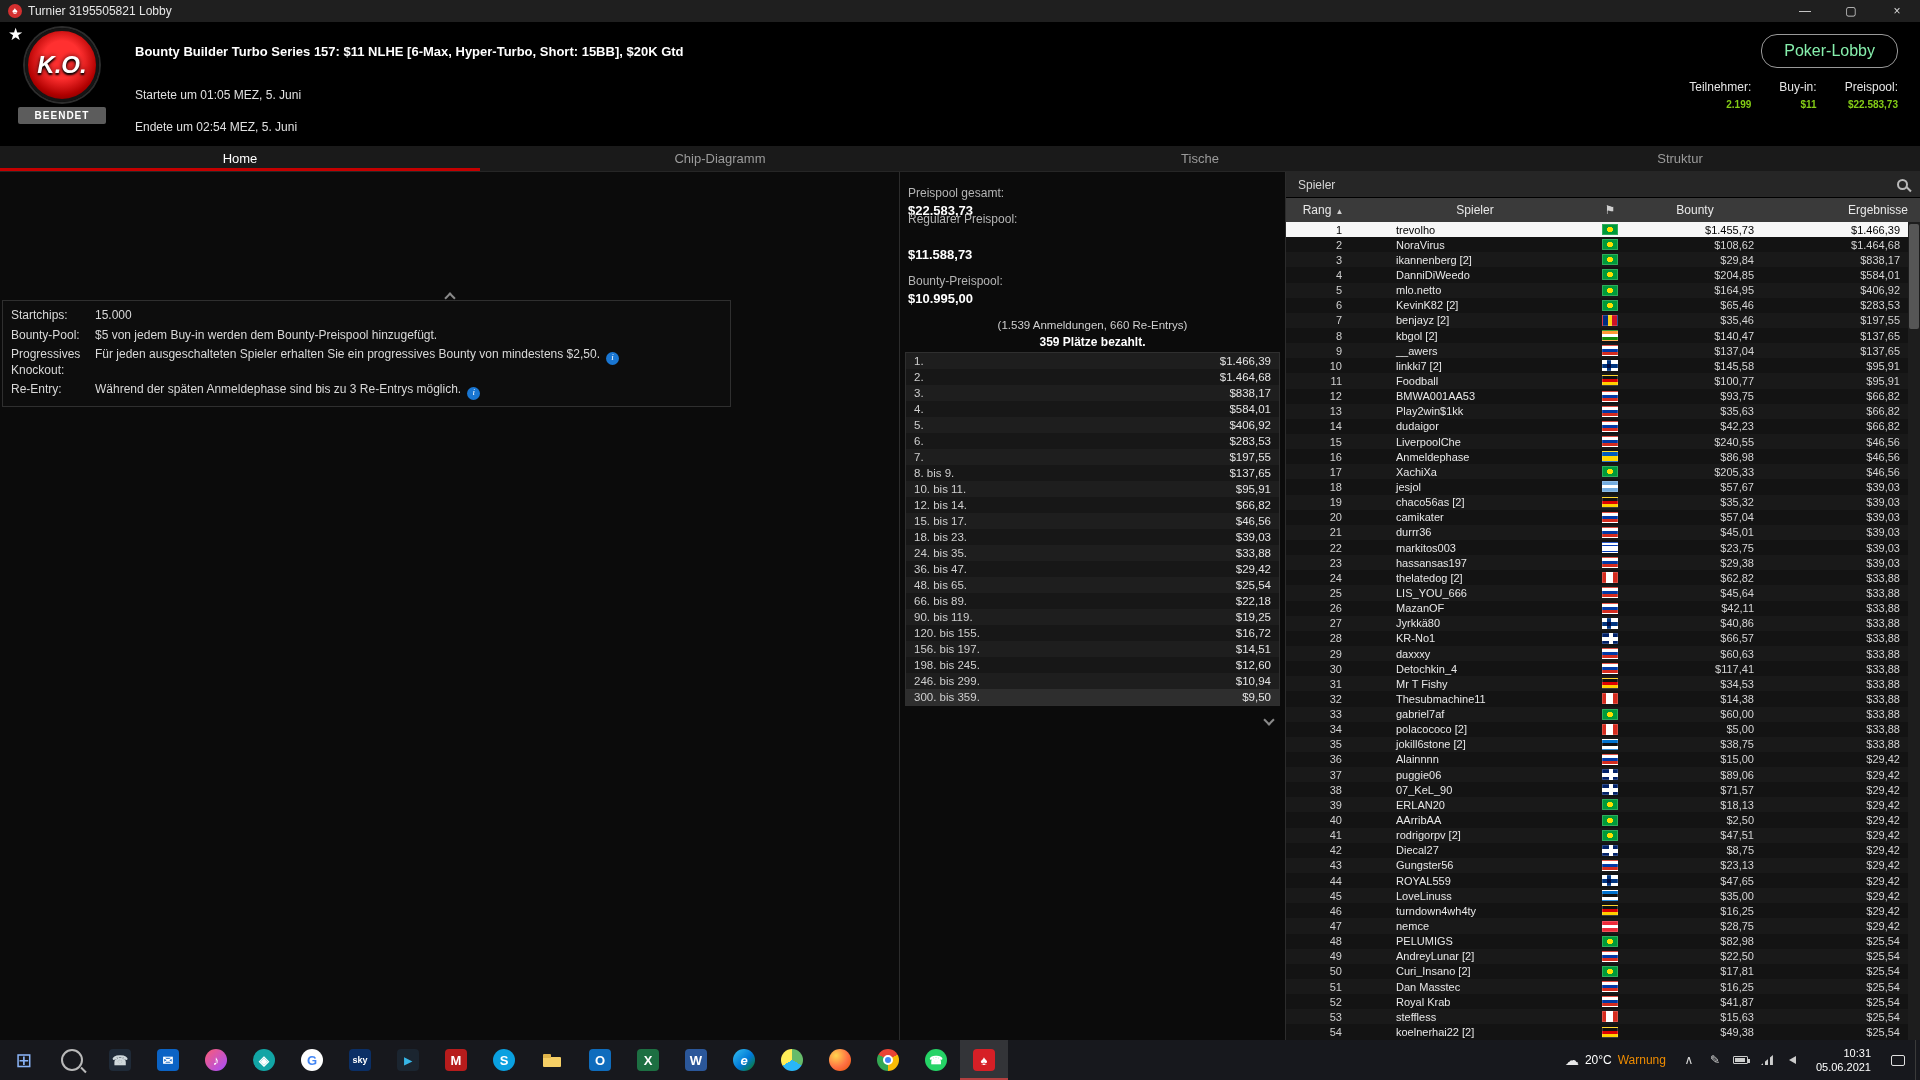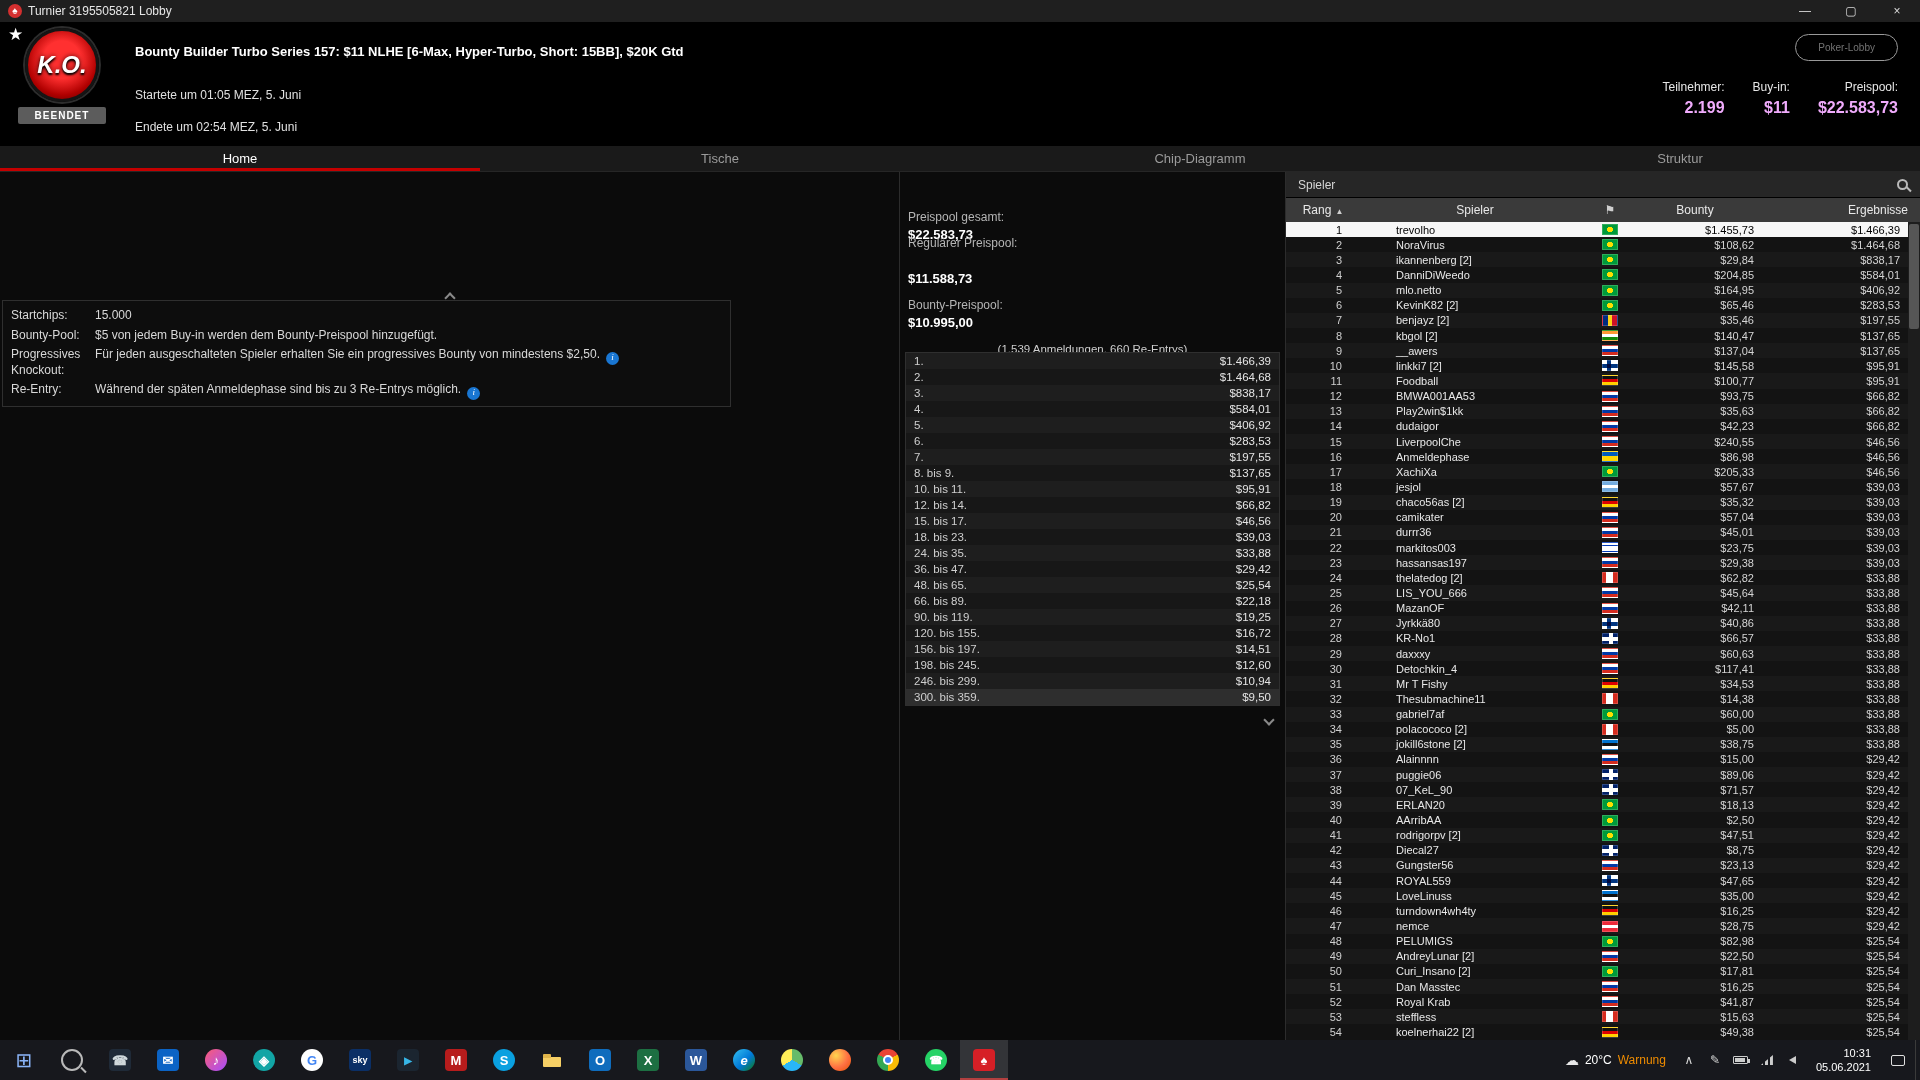--- a/index.html
+++ b/index.html
@@ -27,25 +27,25 @@
     border:3px solid #151515; box-shadow:0 0 0 2px #2d2d2d;
     display:flex; align-items:center; justify-content:center; }
   .logo-ko { font-weight:bold; font-style:italic; font-size:24px; color:#fff;
     text-shadow:0 2px 2px #000, 0 0 5px #400; }
   .badge { margin:5px auto 0; width:88px; background:#5c5c5c; color:#fff;
     font-size:10px; letter-spacing:1px; padding:3px 0; border-radius:2px; font-weight:bold; }
   .h-title { position:absolute; left:135px; top:22px; font-size:13px; font-weight:bold; color:#fff; }
   .h-start { position:absolute; left:135px; top:66px; font-size:12px; color:#e0e0e0; }
   .h-end   { position:absolute; left:135px; top:98px; font-size:12px; color:#e0e0e0; }
   .lobby-btn { position:absolute; right:22px; top:12px; padding:7px 22px; border:1px solid #999;
-    border-radius:16px; font-size:10px; color:#737373; background:transparent; }
+    border-radius:16px; font-size:16px; color:#86efac; background:transparent; }
   .h-stats { position:absolute; right:22px; top:58px; display:flex; gap:28px; }
   .hstat { text-align:right; }
   .hstat-label { font-size:12px; color:#e6e6e6; }
-  .hstat-value { font-size:16px; font-weight:bold; color:#f0abfc; margin-top:5px; }
+  .hstat-value { font-size:10px; font-weight:bold; color:#84cc16; margin-top:5px; }
   
   .tabbar { height:26px; background:#1a1a1a; display:flex; border-bottom:1px solid #262626; }
   .tab { width:480px; display:flex; align-items:center; justify-content:center;
     font-size:13px; color:#9b9b9b; }
   .tab.active { color:#fff; box-shadow: inset 0 -3px 0 0 #c40000; }
   
   .content { display:flex; height:868px; background:#0a0a0a; }
   .left-panel { width:900px; position:relative; border-right:1px solid #2c2c2c; background:#0b0b0b; }
   .middle-panel { width:386px; position:relative; border-right:1px solid #2c2c2c; background:#0b0b0b; }
   .right-panel { flex:1; display:flex; flex-direction:column; background:#121212; }
@@ -65,21 +65,21 @@
     border:1px solid #2f2f2f; background:#0d0d0d; padding:7px 8px; }
   .info-grid { display:grid; grid-template-columns:76px 1fr; column-gap:8px; row-gap:4px;
     font-size:12px; line-height:1.3; }
   .info-label { color:#d9d9d9; }
   .info-value { color:#d9d9d9; }
   .info-icon { display:inline-flex; align-items:center; justify-content:center;
     width:13px; height:13px; border-radius:50%; background:#1976d2; color:#fff;
     font-size:9px; font-style:italic; font-family:"Liberation Serif", serif;
     margin-left:6px; vertical-align:-2px; }
   
-  .pp-area { position:absolute; left:8px; right:8px; top:0; height:178px;margin-top:24px; }
+  .pp-area { position:absolute; left:8px; right:8px; top:0; height:178px; }
   .pp-label { position:absolute; left:0; font-size:12px; color:#b5b5b5; }
   .pp-value { position:absolute; left:0; font-size:13px; font-weight:bold; color:#fff; }
   .pp-center { position:absolute; left:0; right:0; text-align:center; }
   .payout-box { position:absolute; left:5px; right:5px; top:180px; height:354px;
     border:1px solid #2f2f2f; overflow:hidden; }
   .payout-row { height:16px; display:flex; align-items:center; font-size:11.5px; padding:0 8px; }
   .payout-row:nth-child(odd) { background:#1e1e1e; }
   .payout-row:nth-child(even) { background:#171717; }
   .payout-row.hl { background:#2e2e2e; }
   .place { color:#cfcfcf; }
@@ -209,22 +209,22 @@
       </div>
       <div class="hstat">
         <div class="hstat-label">Preispool:</div>
         <div class="hstat-value">$22.583,73</div>
       </div>
     </div>
 </div>
 
 <div class="tabbar" id="tabs">
     <div class="tab active">Home</div>
+    <div class="tab">Chip-Diagramm</div>
     <div class="tab">Tische</div>
-    <div class="tab">Chip-Diagramm</div>
     <div class="tab">Struktur</div>
   </div>
 
 <div class="content">
 
   <div class="left-panel">
     <div class="collapse-btn">
       <span class="chev up"></span>
     </div>
     <div class="info-box">

